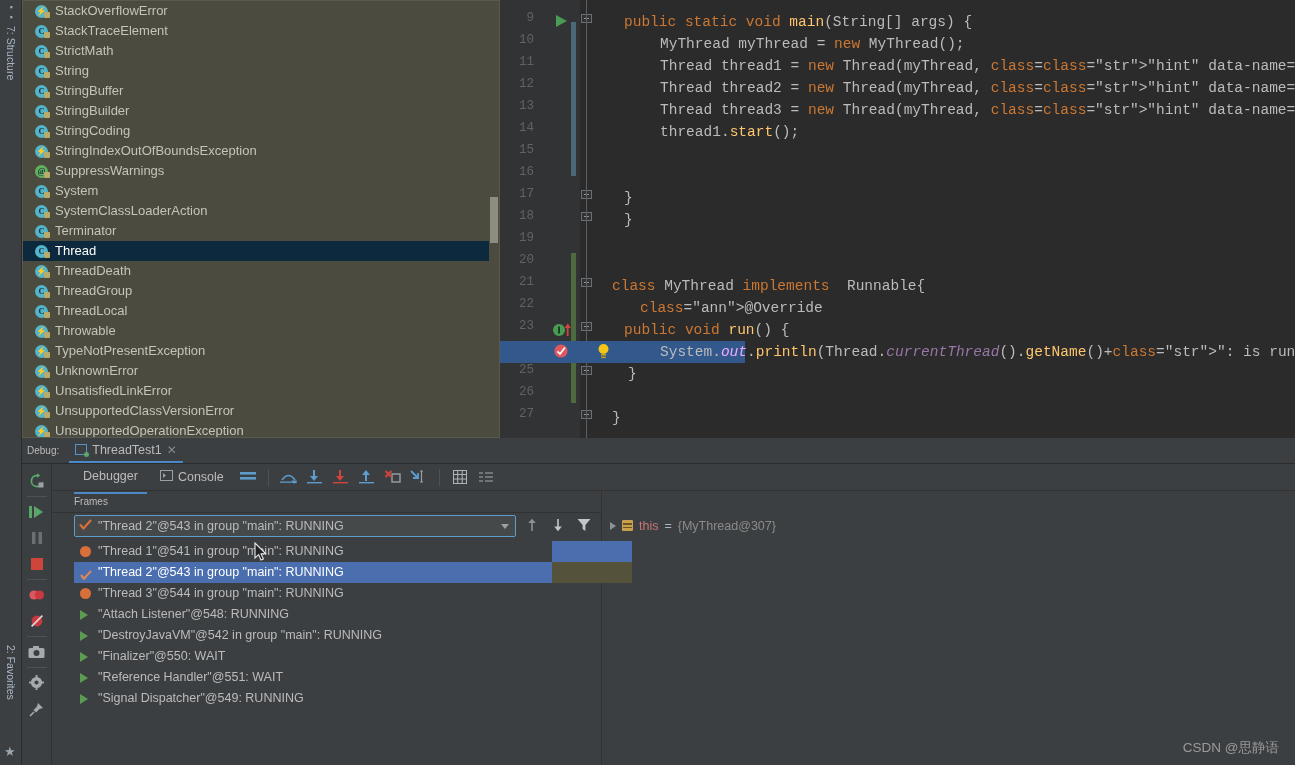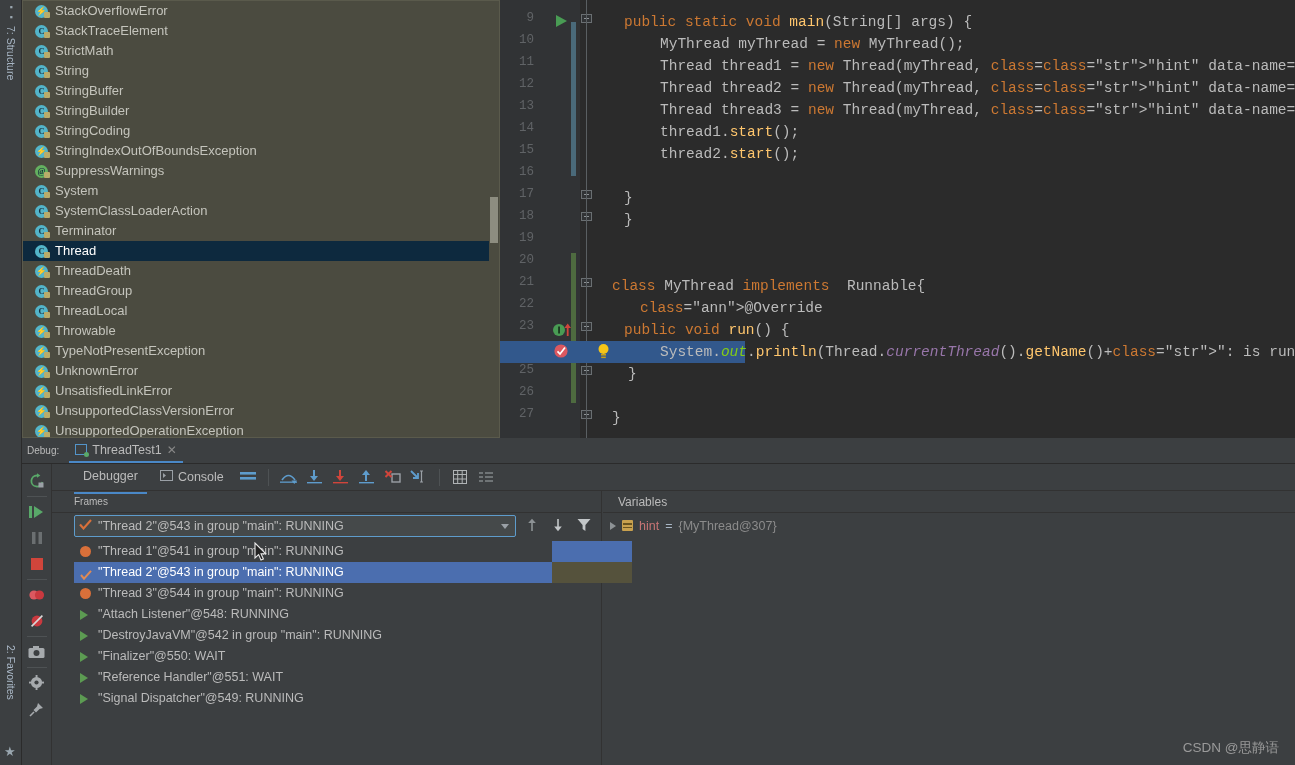--- a/index.html
+++ b/index.html
@@ -59,21 +59,21 @@
 
   #code-pane {
     position:absolute; left:572px; top:0; width:723px; height:438px;
     font-family:"Liberation Mono", monospace; font-size:14.5px;
   }
   .cline {
     position:absolute; left:0; white-space:pre; height:22px; line-height:22px;
   }
   .kw  { color:#cc7832; }
   .mth { color:#ffc66d; }
-  .fld { color:#84cc16; font-style:italic;margin-top:44px; }
+  .fld { color:#f0abfc; font-style:italic;margin-top:44px; }
   .stt { color:#9876aa; font-style:italic; }
   #hl-line {
     position:absolute; left:0; top:341px; width:723px; height:22px;
     background:#32588c;
   }
   #hl-gut {
     position:absolute; left:556px; top:341px; width:16px; height:22px; background:#32588c;
   }
   #bulb {
     position:absolute; left:575px; top:343px; width:13px; height:18px;
@@ -276,21 +276,20 @@
     <rect x="4" y="11" width="5" height="1.6" fill="#c8a016"></rect>
     <rect x="4.2" y="13.6" width="4.6" height="1.5" fill="#c8a016"></rect>
   </svg>
   <div id="code-pane">
       <div class="cline" style="top: 11px; padding-left: 30px;"><span class="kw">public</span> <span class="kw">static</span> <span class="kw">void</span> <span class="mth">main</span>(String[] args) {</div>
       <div class="cline" style="top: 33px; padding-left: 66px;">MyThread myThread = <span class="kw">new</span> MyThread();</div>
       <div class="cline" style="top: 55px; padding-left: 66px;">Thread thread1 = <span class="kw">new</span> Thread(myThread, <span <span="" class="kw">class</span>=<span <span="" class="kw">class</span>="str"&gt;"hint" data-name=="str"&gt;"parameter-hint" data-interactable=="str"&gt;"false"&gt;name: ="str"&gt;"Thread 1");</div>
       <div class="cline" style="top: 77px; padding-left: 66px;">Thread thread2 = <span class="kw">new</span> Thread(myThread, <span <span="" class="kw">class</span>=<span <span="" class="kw">class</span>="str"&gt;"hint" data-name=="str"&gt;"parameter-hint" data-interactable=="str"&gt;"false"&gt;name: ="str"&gt;"Thread 2");</div>
       <div class="cline" style="top: 99px; padding-left: 66px;">Thread thread3 = <span class="kw">new</span> Thread(myThread, <span <span="" class="kw">class</span>=<span <span="" class="kw">class</span>="str"&gt;"hint" data-name=="str"&gt;"parameter-hint" data-interactable=="str"&gt;"false"&gt;name: ="str"&gt;"Thread 3");</div>
       <div class="cline" style="top: 121px; padding-left: 66px;">thread1.<span class="mth">start</span>();</div>
-      <div class="cline" style="top: 143px; padding-left: 66px;">thread2.<span class="mth">start</span>();</div>
       <div class="cline" style="top: 187px; padding-left: 30px;">}</div>
       <div class="cline" style="top: 209px; padding-left: 30px;">}</div>
       <div class="cline" style="top: 231px; padding-left: 66px;"></div>
       <div class="cline" style="top: 253px; padding-left: 66px;"></div>
       <div class="cline" style="top: 275px; padding-left: 18px;"><span class="kw">class</span> MyThread <span class="kw">implements</span>  Runnable{</div>
       <div class="cline" style="top: 297px; padding-left: 46px;"><span <span="" class="kw">class</span>="ann"&gt;@Override</div>
       <div class="cline" style="top: 319px; padding-left: 30px;"><span class="kw">public</span> <span class="kw">void</span> <span class="mth">run</span>() {</div>
       <div class="cline" style="top: 341px; padding-left: 66px;">System.<span class="fld">out</span>.<span class="mth">println</span>(Thread.<span class="stt">currentThread</span>().<span class="mth">getName</span>()+<span <span="" class="kw">class</span>="str"&gt;": is running");</div>
       <div class="cline" style="top: 363px; padding-left: 34px;">}</div>
       <div class="cline" style="top: 385px; padding-left: 66px;"></div>
@@ -547,25 +546,24 @@
         <div class="trow"><span class="tmark tri-green" style="top: 6px;"></span><span>"Signal Dispatcher"@549: RUNNING</span></div>
       </div>
 
     <div id="fr-marks">
       <div id="frm-blue"></div>
       <div id="frm-olive"></div>
     </div>
   </div>
 
   <div id="vars-pane">
-    <div id="vars-hdr">Variables</div>
     <div id="var-row">
       <span id="var-caret"></span>
       <span id="var-fieldic"></span>
-      <span id="var-name">hint</span>
+      <span id="var-name">this</span>
       <span id="var-eq">=</span>
       <span id="var-val">{MyThread@307}</span>
     </div>
   </div>
 
   <div id="watermark">CSDN @思静语</div>
 </div>
 
 <svg id="mouse-cursor" width="14" height="20" viewBox="0 0 14 20">
   <path d="M1 1 L1 16 L4.6 12.6 L7 18 L9.4 17 L7 11.8 L11.6 11.6 Z" fill="#222" stroke="#e8e8e8" stroke-width="1.1"></path>

